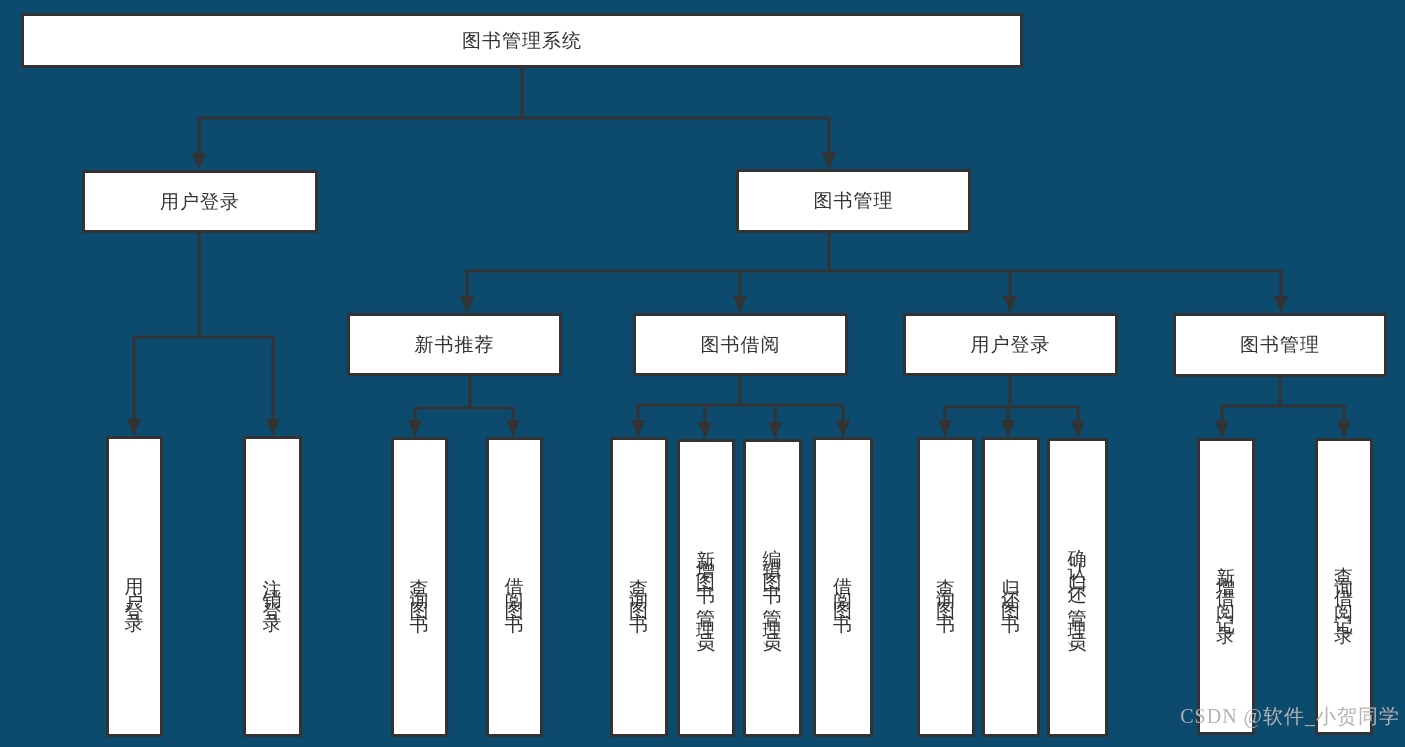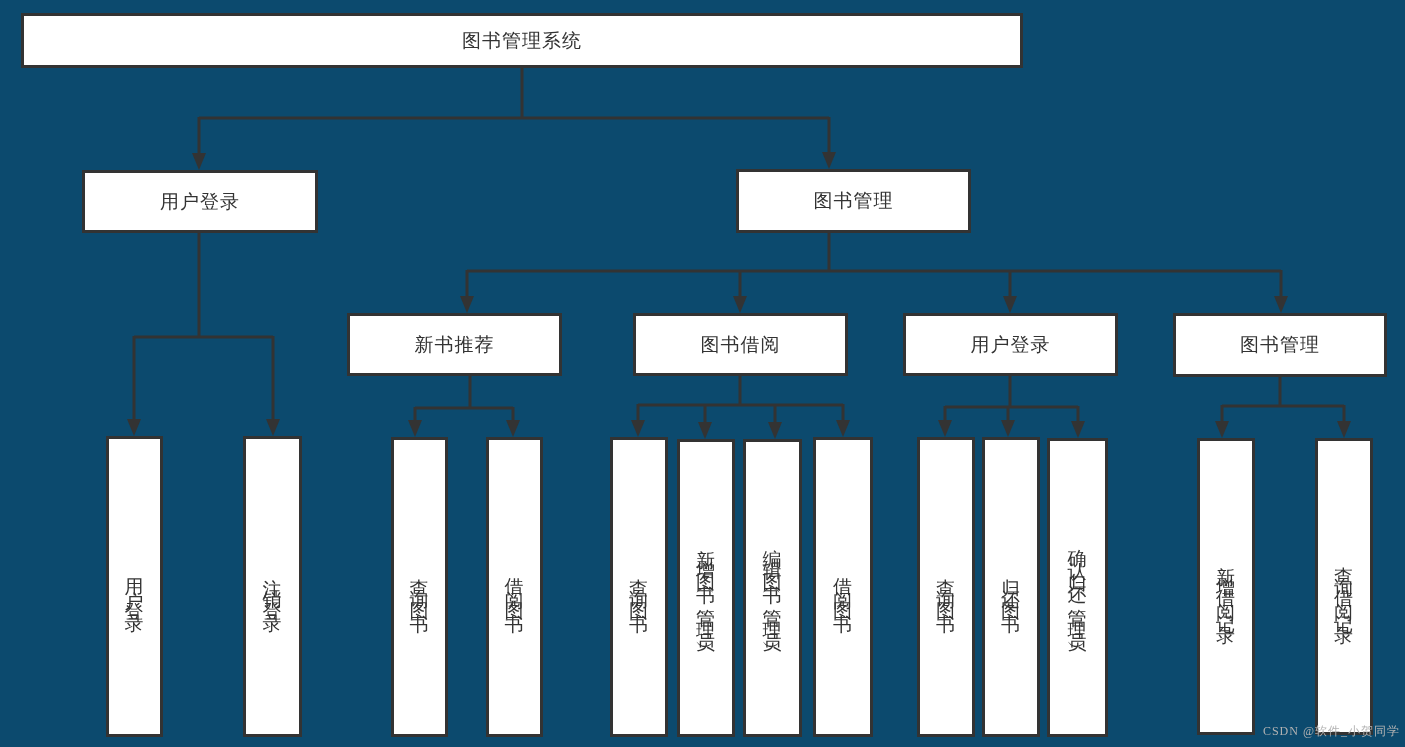--- a/index.html
+++ b/index.html
@@ -12,22 +12,22 @@
     position:absolute;background:#ffffff;border:3px solid #333333;
     box-sizing:border-box;display:flex;align-items:center;justify-content:center;
     color:#333333;z-index:2;
   }
   .h-box{font-size:19px;letter-spacing:1px;}
   .v-box .v-label{
     writing-mode:vertical-rl;text-orientation:mixed;
     font-size:19px;letter-spacing:12px;line-height:1;
   }
   .watermark{
-    position:absolute;right:5px;bottom:7px;z-index:3;
-    font-size:12px;color:#b3b3b3;letter-spacing:1px;white-space:nowrap;
+    position:absolute;right:5px;bottom:17px;z-index:3;
+    font-size:20px;color:#b3b3b3;letter-spacing:1px;white-space:nowrap;
   }
 </style>
 </head>
 <body>
 
 <div class="canvas">
 
   <svg class="wires" width="1405" height="747" viewBox="0 0 1405 747">
     <g stroke="#333333" stroke-width="3" fill="none">
       <path d="M522 68 V119 M199 118 H829 M199 117 V156 M829 117 V155

